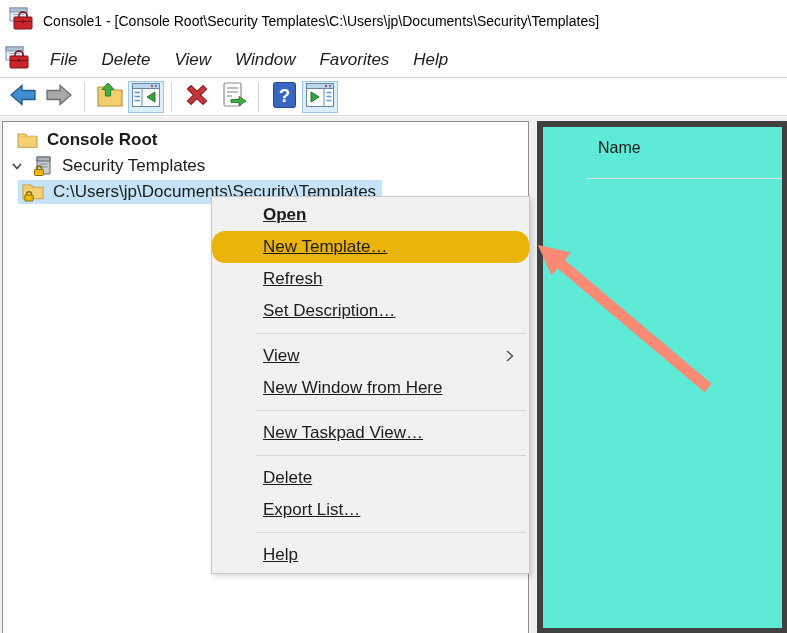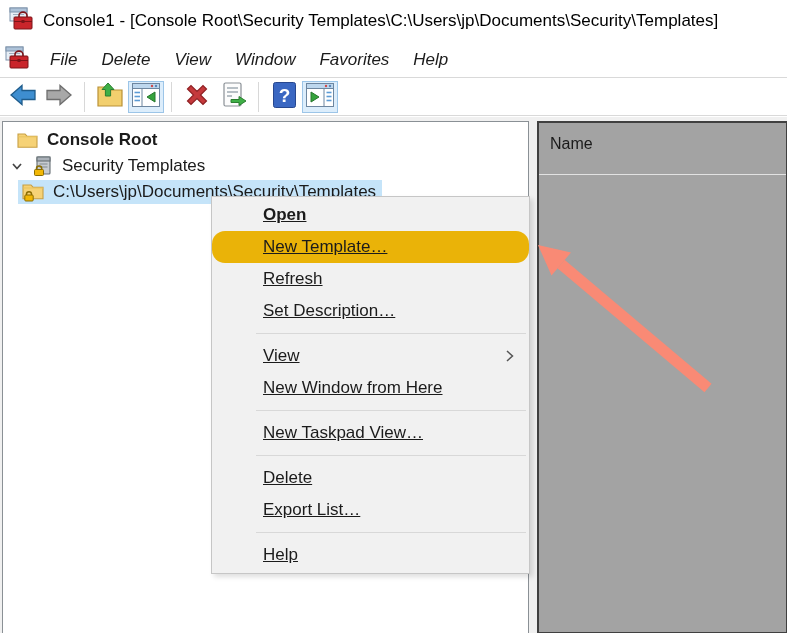--- a/index.html
+++ b/index.html
@@ -11,21 +11,21 @@
     color: #1b1b1b;
   }
   
   .titlebar {
     height: 42px;
     display: flex; align-items: center;
     padding-left: 9px;
     background: #fff;
   }
   .titlebar .app-icon { margin-right: 10px; flex: 0 0 auto; }
-  .titlebar .title-text { font-size: 17px; color: #000; white-space: nowrap; }
+  .titlebar .title-text { font-size: 14px; color: #000; white-space: nowrap; }
 
   
   .menubar {
     height: 36px;
     display: flex; align-items: center;
     padding-left: 5px;
     background: #fff;
     border-bottom: 1px solid #d9d9d9;
   }
   .menubar .app-icon { margin-right: 9px; flex: 0 0 auto; }
@@ -59,22 +59,23 @@
     background: #f0f0f0;
   }
   .tree-panel {
     position: absolute; left: 2px; top: 4px; width: 527px; bottom: -1px;
     background: #fff;
     border: 1px solid #8a9095;
     padding-top: 5px;
   }
   .details-panel {
     position: absolute; left: 537px; top: 4px; right: -1px; bottom: -1px;
-    background: #a3a3a3;
-    border: 2px solid #404040;
+    background: #5eead4;
+    border: 6px solid #404040;
+    padding-left: 44px;
   }
   .details-header {
     height: 52px;
     border-bottom: 1px solid #e2e2e2;
     padding: 12px 0 0 11px;
     font-size: 16px; color: #1b1b1b;
   }
 
   
   .tree-row {

